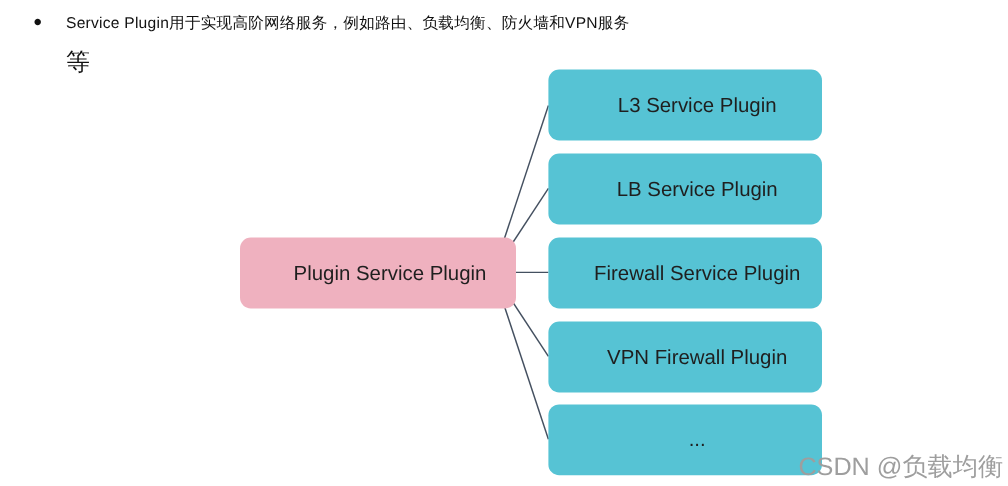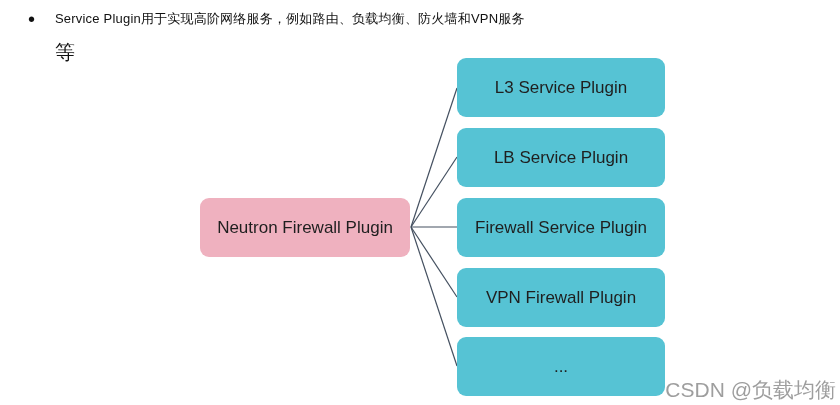--- a/index.html
+++ b/index.html
@@ -59,20 +59,21 @@
   
   .node {
     position: absolute;
     display: flex;
     align-items: center;
     justify-content: center;
     border-radius: 9px;
     font-size: 17px;
     color: var(--text, #1f1f1f);
     text-align: left;
+    padding-left: 20px;
   }
   .node.root {
     left: 200px;
     top: 198px;
     width: 210px;
     height: 59px;
     background: var(--root-fill, #EFB1BF);
   }
   .node.child {
     left: 457px;
@@ -106,21 +107,21 @@
   <div class="bullet-line2">等</div>
 
   <svg class="connectors" viewBox="0 0 840 405" xmlns="http://www.w3.org/2000/svg">
     <line x1="411" y1="227" x2="457" y2="88"></line>
     <line x1="411" y1="227" x2="457" y2="157"></line>
     <line x1="411" y1="227" x2="457" y2="227"></line>
     <line x1="411" y1="227" x2="457" y2="297"></line>
     <line x1="411" y1="227" x2="457" y2="366"></line>
   </svg>
 
-  <div class="node root">Neutron Firewall Plugin</div>
+  <div class="node root">Plugin Service Plugin</div>
 
   <div class="node child c0">L3 Service Plugin</div>
   <div class="node child c2">Firewall Service Plugin</div>
   <div class="node child c1">LB Service Plugin</div>
   <div class="node child c3">VPN Firewall Plugin</div>
   <div class="node child c4">...</div>
 
   <div class="watermark">CSDN @负载均衡</div>
 
 </div>

